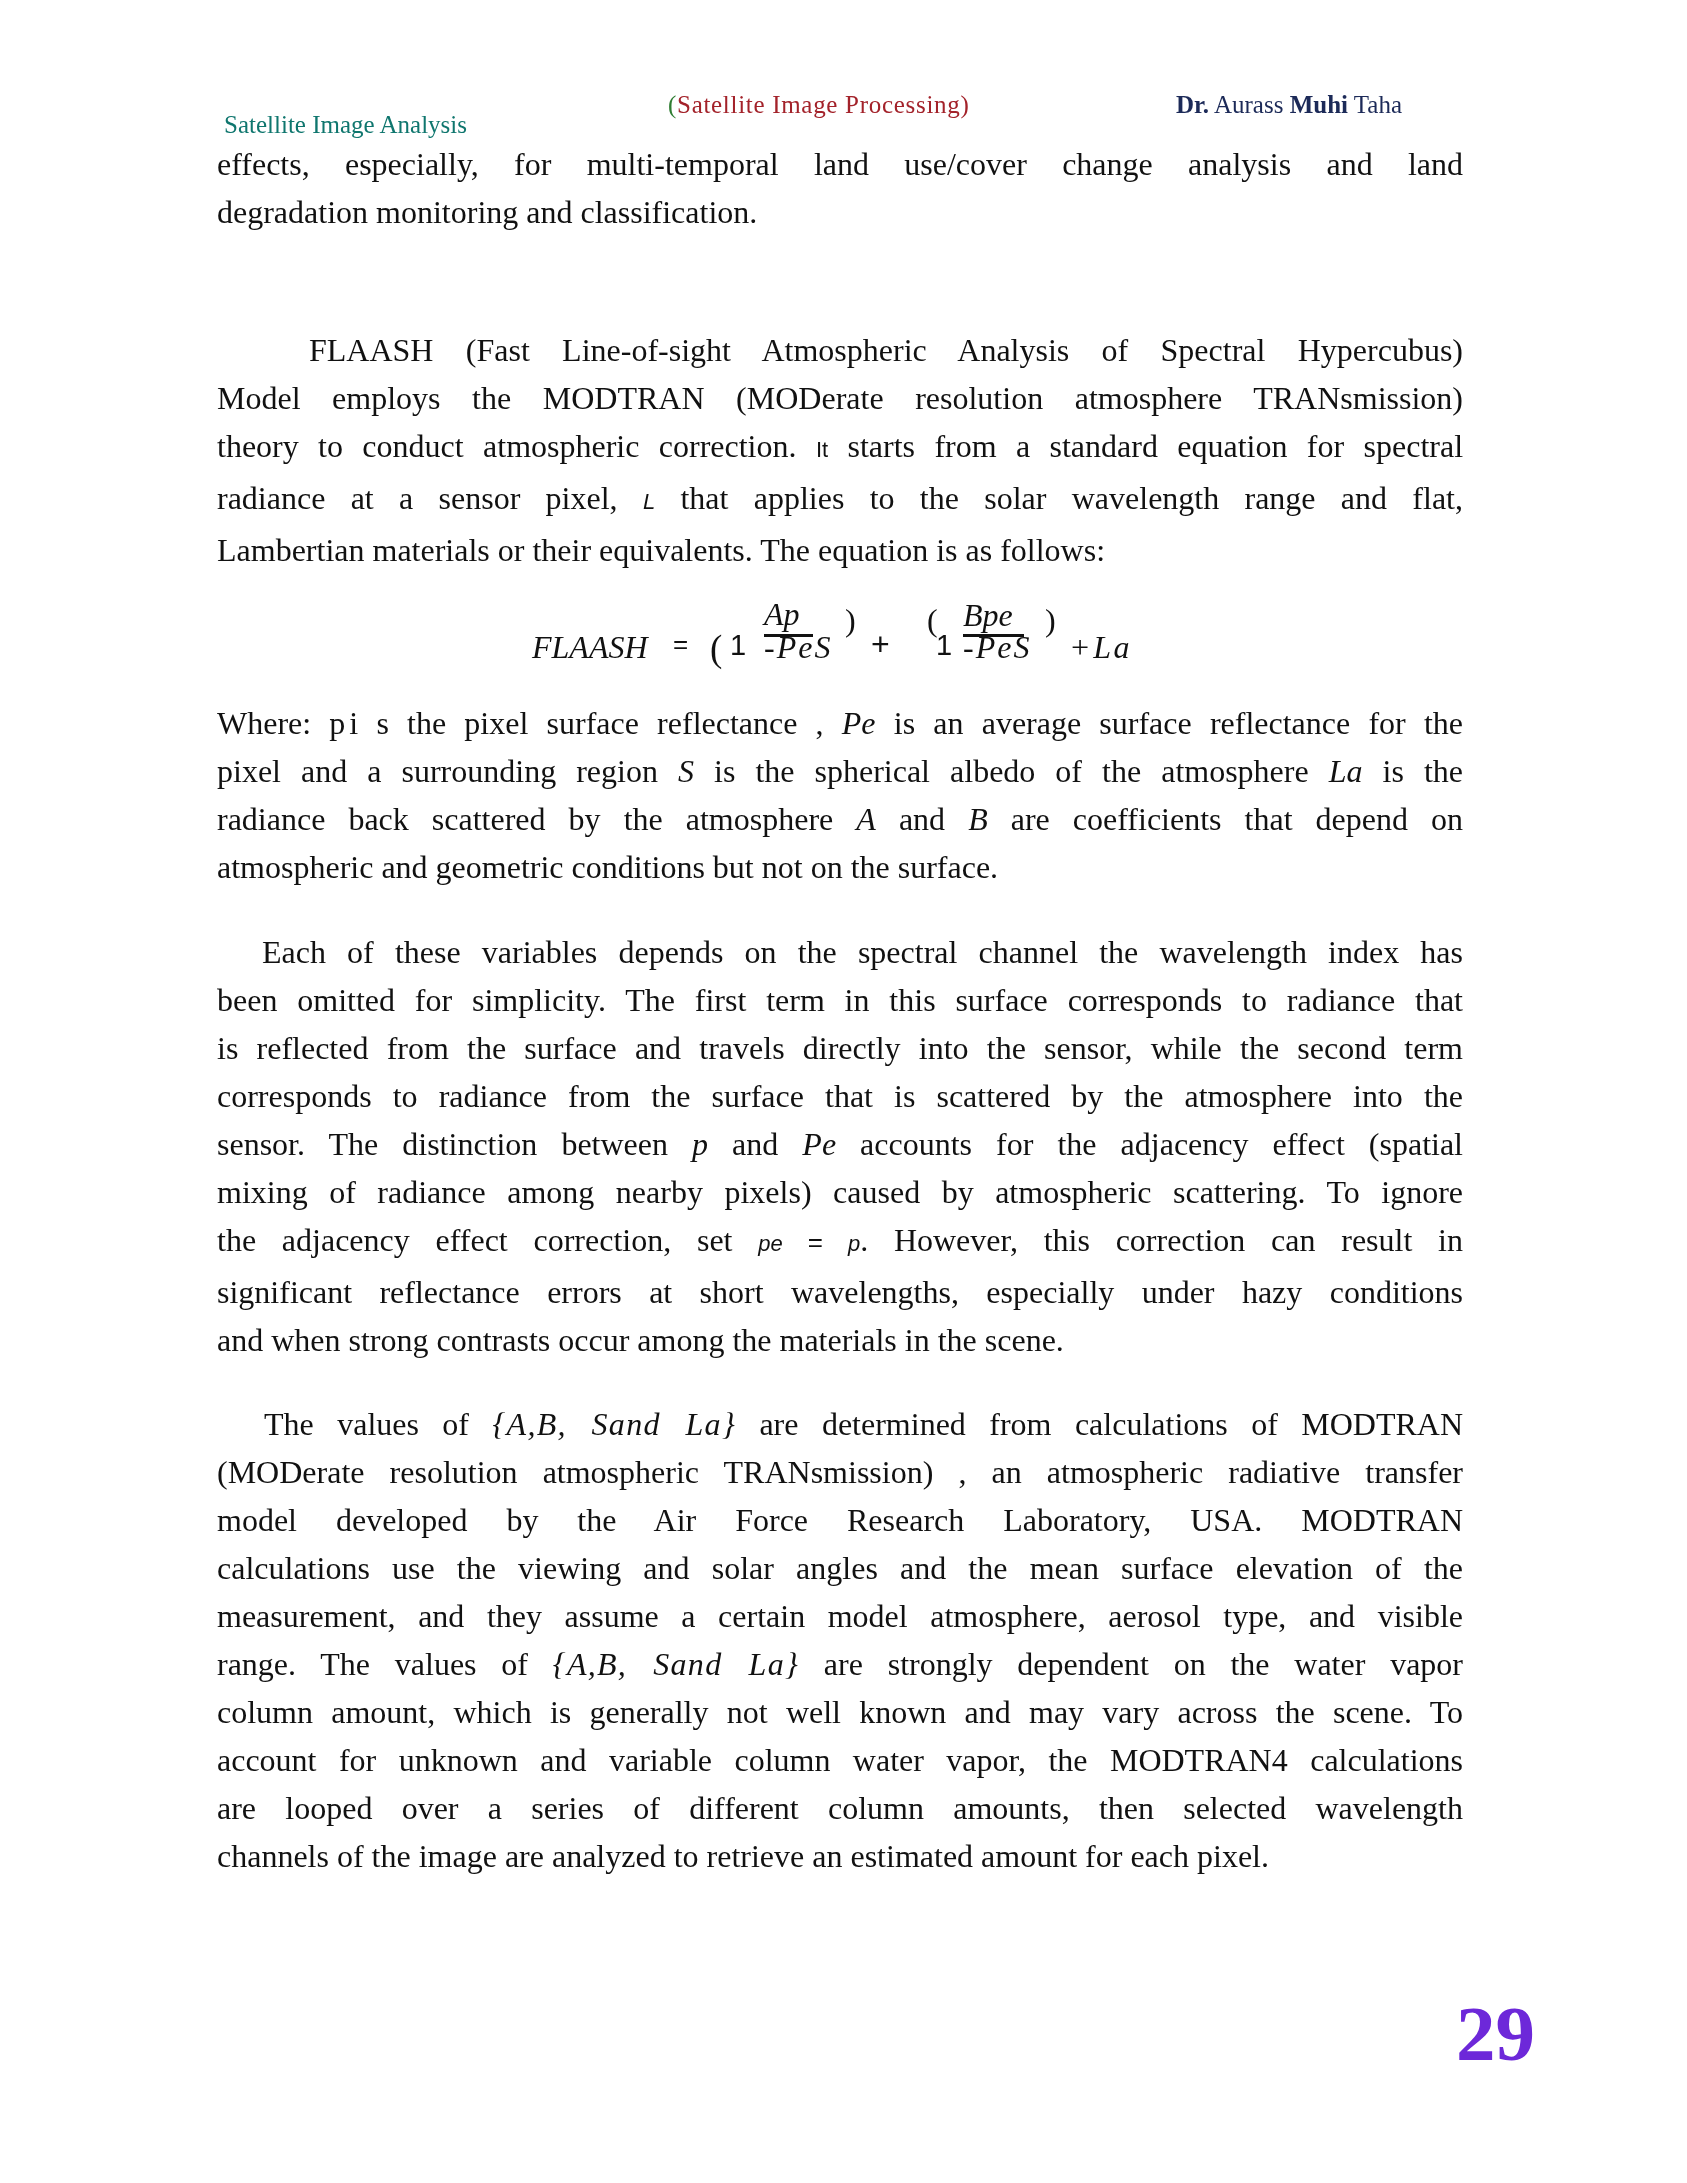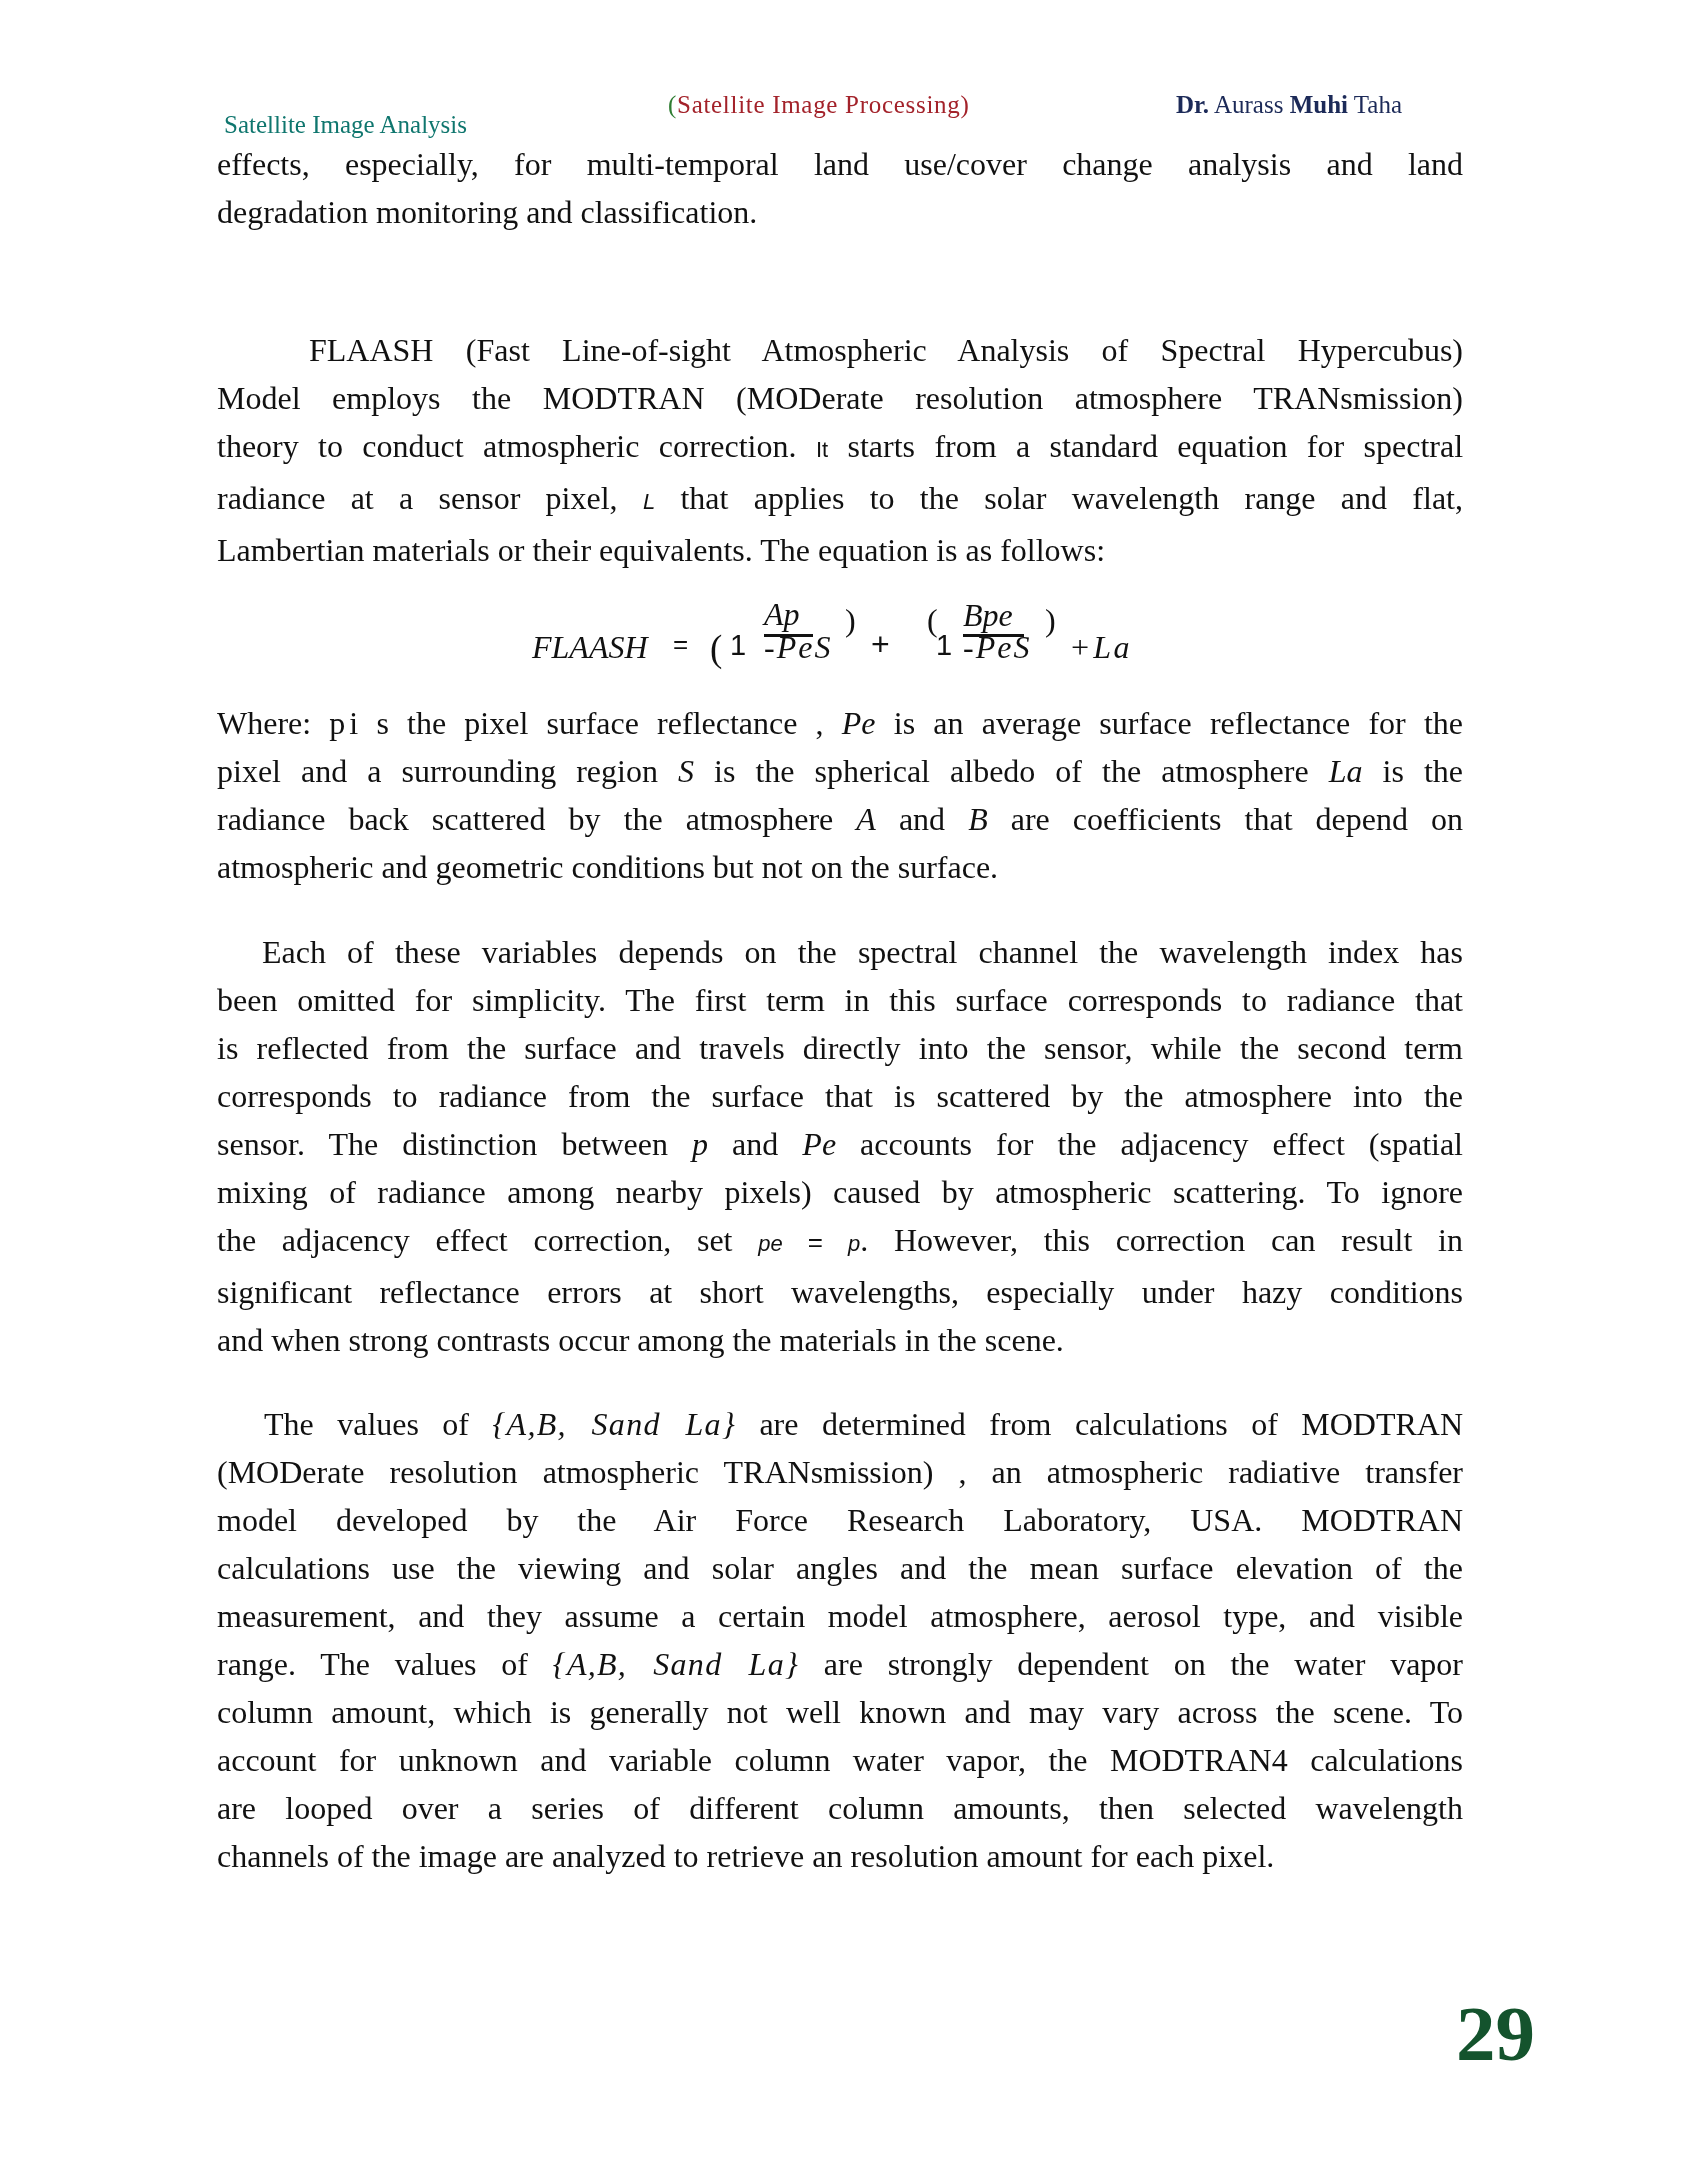--- a/index.html
+++ b/index.html
@@ -21,21 +21,21 @@
   .spaced { letter-spacing:4px; }
   #p1 { top:140px; }
   #p2 { top:326px; }
   #p3 { top:699px; }
   #p4 { top:928px; }
   #p5 { top:1400px; }
   .equation { position:absolute; top:593px; left:0; width:1687px; height:86px; font-size:32px; }
   .eq-item { position:absolute; }
   .eq-frac-line { position:absolute; height:2.6px; background:#111; }
   .page-number { position:absolute; left:1456px; top:1989px; font-size:79px; font-weight:bold;
-                 color:#14532d; font-family:"Liberation Serif", serif; }
+                 color:#6d28d9; font-family:"Liberation Serif", serif; }
 </style>
 </head>
 <body>
 
 <div class="header">
   <span class="hdr-left">Satellite Image  Analysis</span>
   <span class="hdr-mid"><span class="paren-open">(</span><span>Satellite Image Processing)</span></span>
   <span class="hdr-right"><b>Dr.</b><span> Aurass </span><b>Muhi</b><span> Taha</span></span>
 </div>
 
@@ -102,18 +102,18 @@
   <p class="p">
     <span class="line" style="padding-left:47px"><span>The  values  of </span><span class="i" style="letter-spacing:1.3px">{A,B, Sand  La}</span><span> are determined  from calculations  of MODTRAN</span></span>
     <span class="line">(MODerate resolution atmospheric TRANsmission) ,  an atmospheric radiative transfer</span>
     <span class="line">model   developed   by   the   Air   Force   Research   Laboratory,   USA.   MODTRAN</span>
     <span class="line">calculations  use the  viewing  and solar angles and the  mean  surface  elevation  of the</span>
     <span class="line">measurement,  and they assume a certain  model  atmosphere, aerosol type, and visible</span>
     <span class="line"><span>range. The  values  of </span><span class="i" style="letter-spacing:1.3px">{A,B, Sand  La}</span><span> are  strongly  dependent  on  the  water  vapor</span></span>
     <span class="line">column amount,  which is generally not well known and may vary across the scene. To</span>
     <span class="line">account  for unknown and variable column water vapor, the MODTRAN4 calculations</span>
     <span class="line">are  looped  over  a  series  of  different  column  amounts,  then  selected  wavelength</span>
-    <span class="line last">channels of the image are analyzed to retrieve an resolution amount for each pixel.</span>
+    <span class="line last">channels of the image are analyzed to retrieve an estimated amount for each pixel.</span>
   </p>
 </div>
 
 <div class="page-number">29</div>
 
 
 </body></html>

